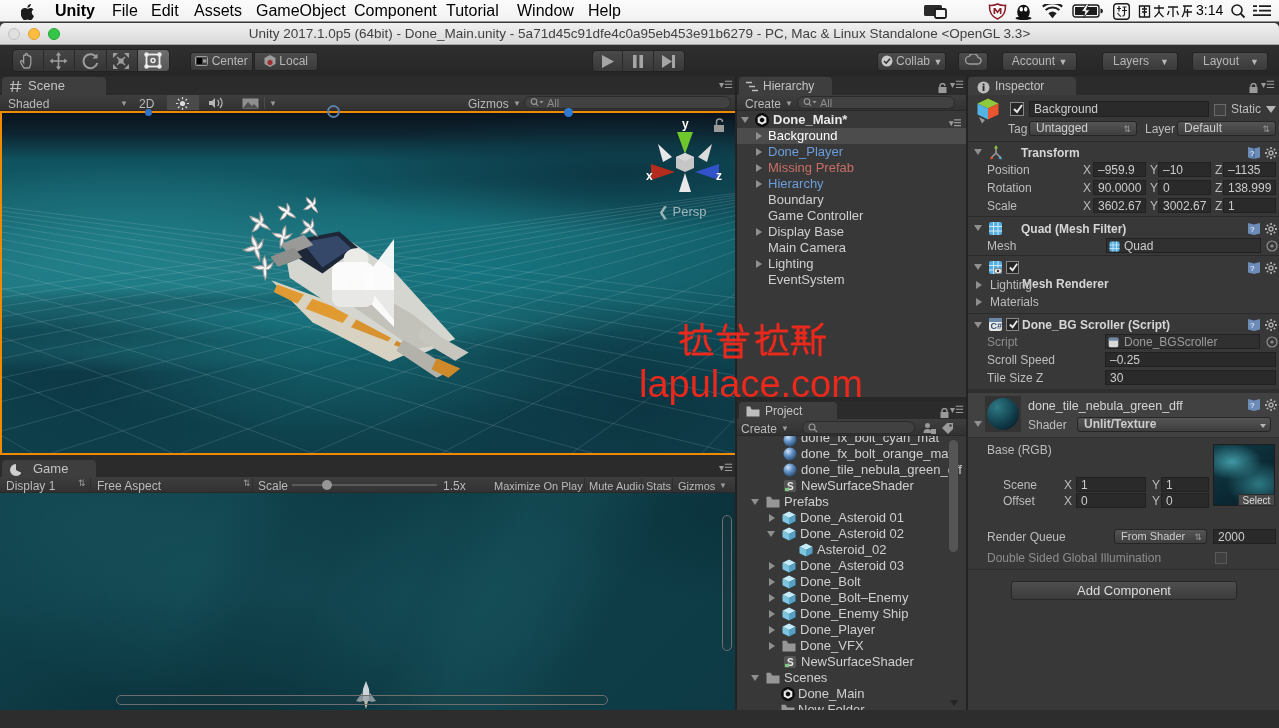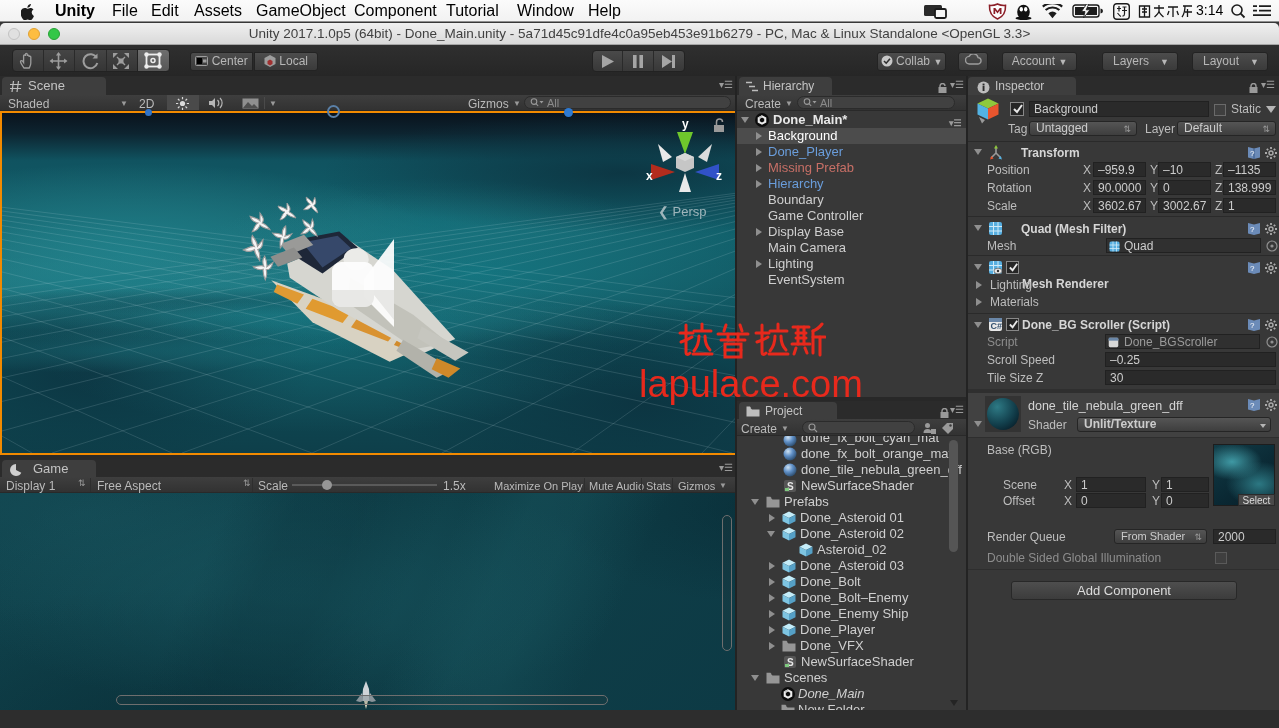--- a/index.html
+++ b/index.html
@@ -679,21 +679,21 @@
         </svg>
         <span style="position:absolute; left:64px;">NewSurfaceShader</span>
       </div>
     <div class="hrow" style="top:234px;">
         <span class="tri-d" style="left:14px; top:5px;"></span>
         <svg style="position:absolute;left:29px;top:1px" width="14" height="14">
           <use href="#ifolder"></use>
         </svg>
         <span style="position:absolute; left:47px;">Scenes</span>
       </div>
-    <div class="hrow" style="top:250px;font-style:italic;">
+    <div class="hrow" style="top:250px;">
         <svg style="position:absolute;left:44px;top:1px" width="14" height="14">
           <use href="#iscene"></use>
         </svg>
         <span style="position:absolute; left:61px;">Done_Main</span>
       </div>
     <div class="hrow" style="top:266px;">
         <svg style="position:absolute;left:44px;top:1px" width="14" height="14">
           <use href="#ifolder"></use>
         </svg>
         <span style="position:absolute; left:61px;">New Folder</span>

